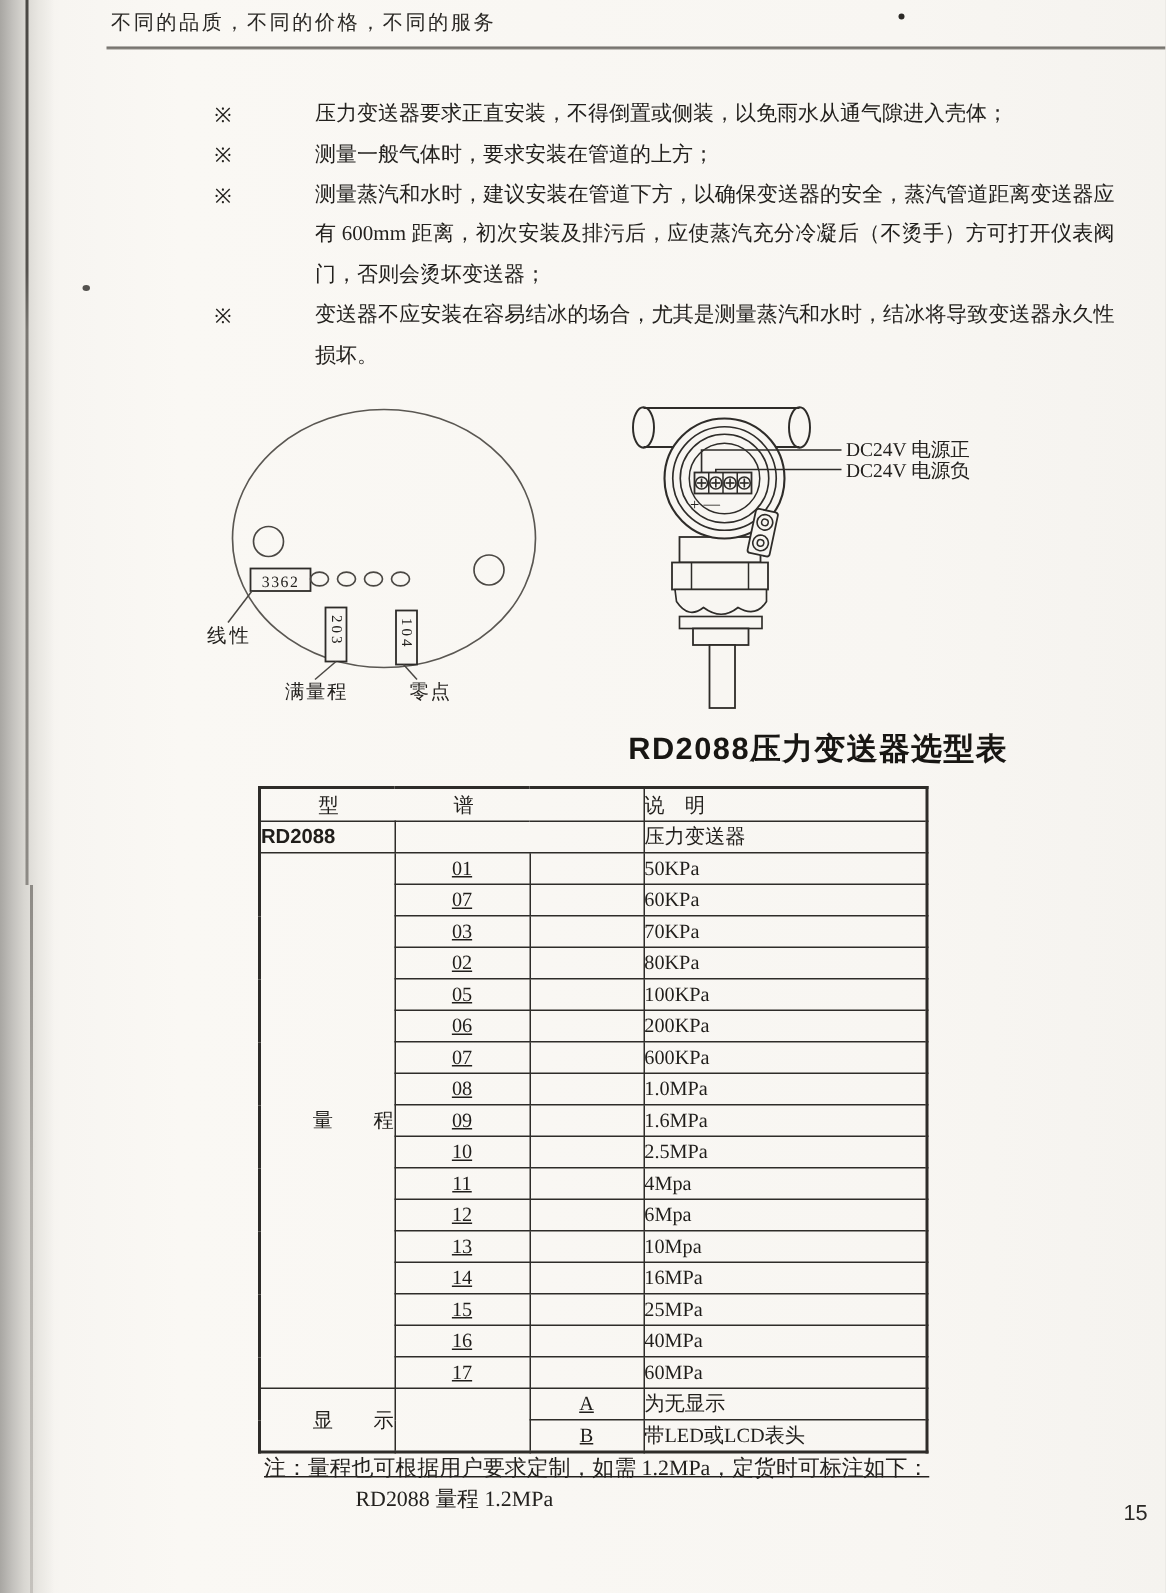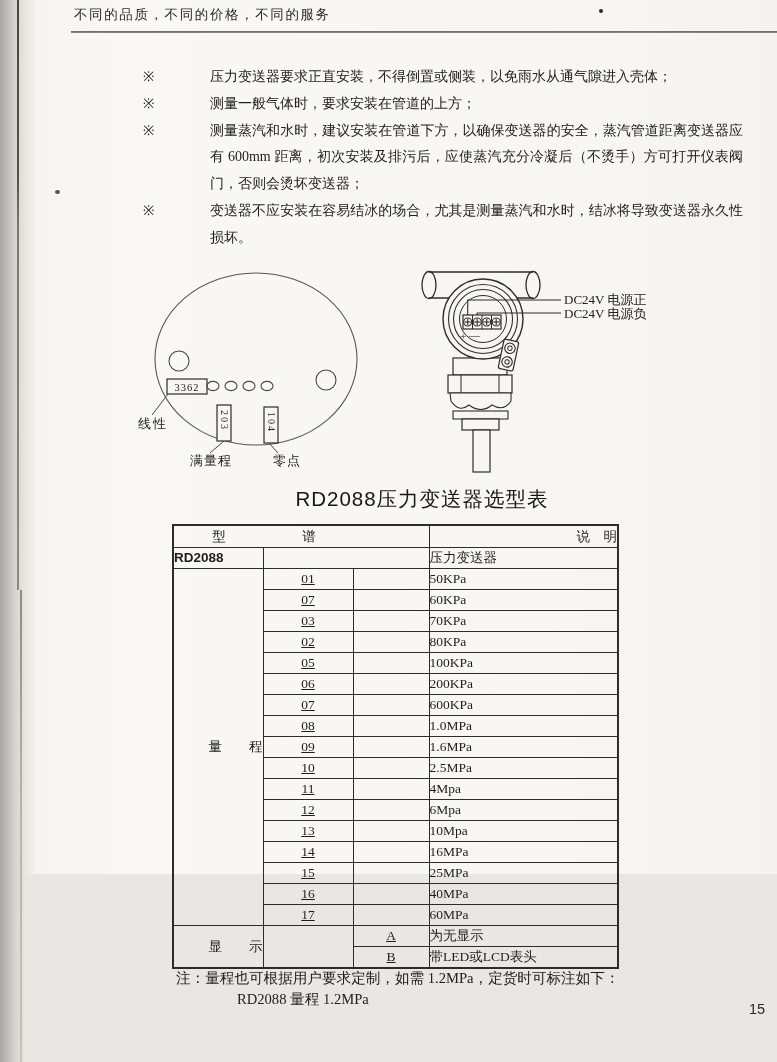--- a/index.html
+++ b/index.html
@@ -1,17 +1,17 @@
 <!DOCTYPE html>
 <html><head>
 <meta charset="utf-8">
 <style>
   html,body{margin:0;padding:0;}
   body{width:777px;height:1062px;overflow:hidden;background:#e9e7e3;}
-  .page{position:relative;width:777px;height:874px;background:linear-gradient(90deg,#eceae5 0,#f7f5f1 40px,#faf8f4 120px,#f8f6f2 600px,#f5f3ef 777px);
+  .page{position:relative;width:777px;height:1062px;background:linear-gradient(90deg,#eceae5 0,#f7f5f1 40px,#faf8f4 120px,#f8f6f2 600px,#f5f3ef 777px);
         font-family:"Liberation Serif","DejaVu Serif",serif;color:#201e1b;}
   
   .binding{position:absolute;left:0;top:0;width:36px;height:1062px;
            background:linear-gradient(90deg,#a8a6a2 0,#c2c0bc 8px,#d8d6d1 16px,#e9e7e2 26px,rgba(247,245,241,0) 36px);}
   .binding-line{position:absolute;left:17px;top:0;width:2px;height:590px;background:linear-gradient(180deg,#4a4844 0,#55524e 180px,#7a7772 220px,#8d8a85 590px);}
   .binding-line2{position:absolute;left:20px;top:590px;width:2px;height:472px;background:linear-gradient(180deg,#8d8a85 0,#b5b2ad 200px,#c5c2bd 472px);}
   .speck{position:absolute;background:#2b2926;border-radius:50%;}
 
   .running-head{position:absolute;left:74px;top:6px;font-size:13.5px;letter-spacing:1.6px;color:#2a2825;}
   .head-rule{position:absolute;left:71px;top:31px;width:706px;height:2px;background:linear-gradient(180deg,#6b6863,#8f8c86);}
@@ -24,39 +24,39 @@
   .bullets{position:absolute;left:143px;top:64px;width:600px;}
   .bullet{display:flex;}
   .bullet .mark{width:31px;flex:0 0 31px;font-size:13.5px;line-height:26.8px;color:#23211e;}
   .bullet .btxt{width:562px;font-size:14px;line-height:26.8px;text-align:justify;color:#23211e;margin-left:36px;}
 
   svg{position:absolute;overflow:visible;}
   svg text{font-family:"Liberation Serif","DejaVu Serif",serif;fill:#23211e;}
   .adj{left:138px;top:262px;}
   .wire{left:415px;top:263px;}
 
-  .tbl-title{position:absolute;left:172px;top:485px;width:500px;text-align:center;
-             font-family:"Liberation Sans","DejaVu Sans",sans-serif;font-weight:400;font-size:20.5px;letter-spacing:1px;color:#181613;}
+  .tbl-title{position:absolute;left:172px;top:485px;width:500px;text-align:right;
+             font-family:"Liberation Sans","DejaVu Sans",sans-serif;font-weight:700;font-size:20.5px;letter-spacing:1px;color:#181613;}
 
   table.sel{position:absolute;left:172px;top:524px;border-collapse:collapse;table-layout:fixed;border:2px solid #2e2c29;}
   table.sel td{border:1px solid #2e2c29;height:20px;line-height:20px;padding:0;font-size:13.5px;color:#201e1b;overflow:hidden;white-space:pre;}
   table.sel tr:first-child td{height:21px;line-height:21px;}
   td.c2,td.c3{text-align:center;text-decoration:underline;}
   td.c4{padding-left:10px;margin-left:31px;}
   td.model{padding-left:10px;font-family:"Liberation Sans","DejaVu Sans",sans-serif;font-weight:700;font-size:13px;margin-left:26px;}
   td.group{text-align:right;font-size:14.5px;}
   td.hdr{font-size:14.5px;}
   .hsplit{display:flex;}
   .hsplit span{display:block;text-align:center;}
   .hsplit .w1{width:90px;}
   .hsplit .w2{width:90px;}
   .hsplit .w3{width:74px;}
-  td.cdesc{text-align:right;margin-top:43px;}
-
-  .note1{position:absolute;left:176px;top:969px;font-size:14.6px;color:#23211e;}
+  td.cdesc{text-align:left;margin-top:43px;}
+
+  .note1{position:absolute;left:176px;top:969px;font-size:14.6px;color:#23211e;text-decoration:underline;}
   .note2{position:absolute;left:237px;top:990px;font-size:14.6px;color:#23211e;}
   .pageno{position:absolute;left:749px;top:1001px;font-size:14.5px;font-family:"Liberation Sans","DejaVu Sans",sans-serif;color:#2a2825;}
 </style>
 </head>
 <body>
 
 <div class="page">
   <div class="binding"></div>
   <div class="binding-line"></div>
   <div class="binding-line2"></div>

